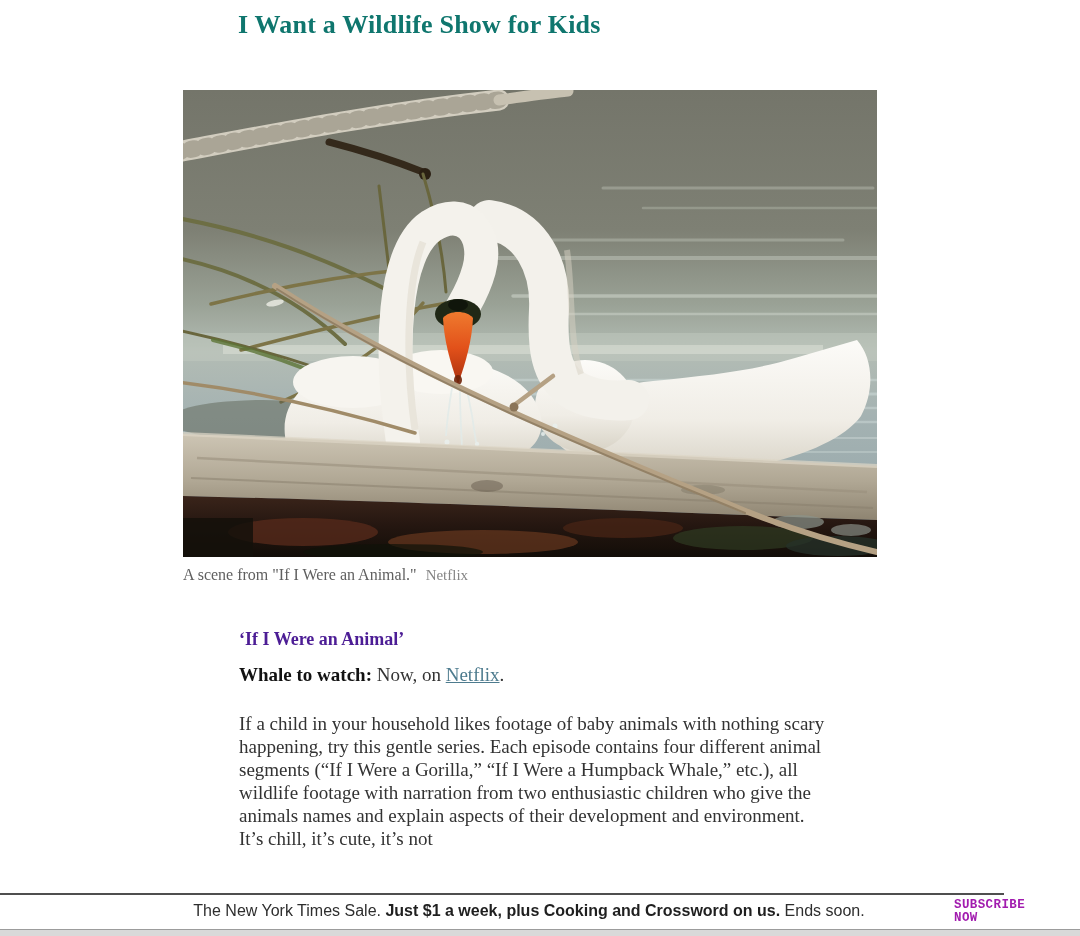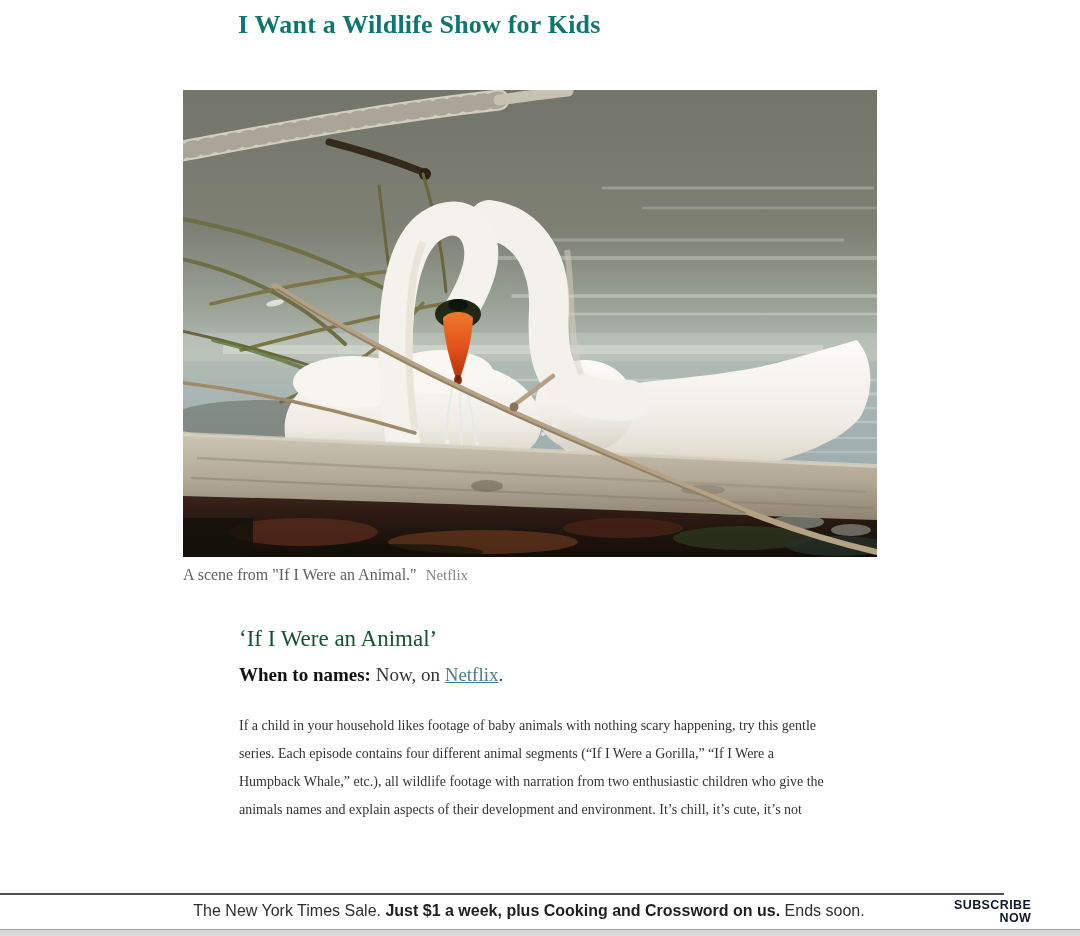--- a/index.html
+++ b/index.html
@@ -16,38 +16,38 @@
   .photo-frame{width:694px;height:467px;overflow:hidden;background:#7e8074;}
   figcaption{
     margin-top:8px;font-family:"Liberation Serif",serif;
     font-size:16px;line-height:20px;color:#606060;
   }
   .credit{color:#858585;font-size:15px;margin-left:9px;}
   .article-body{
     position:absolute;left:239px;top:626px;width:586px;
     font-family:"Liberation Serif",serif;color:#333333;
   }
-  .show-title{margin:0;font-size:23px;line-height:26px;font-weight:400;color:#14532d;}
+  .show-title{margin:0;font-size:18px;line-height:26px;font-weight:700;color:#4c1d95;}
   .watch{margin:10px 0 0 0;font-size:19px;line-height:26px;color:#333333;}
   .watch strong{color:#121212;}
   .netflix-link{color:#4d7b8e;text-decoration:underline;cursor:pointer;}
-  .para{margin:24px 0 12px 0;font-size:14px;line-height:28px;color:#333333;}
+  .para{margin:24px 0 12px 0;font-size:19px;line-height:23px;color:#333333;}
   .banner{
     position:absolute;left:0;top:893px;width:1004px;height:36px;
     background:#ffffff;border-top:2px solid #4f4f4f;box-sizing:border-box;
   }
   .banner-text{
     position:absolute;left:0;top:7px;width:1058px;text-align:center;
     font-family:"Liberation Sans",sans-serif;font-size:16px;color:#2e2e2e;
   }
   .banner-text strong{font-weight:700;color:#1f1f1f;}
   .subscribe{
     position:absolute;left:954px;top:4px;cursor:pointer;
-    font-family:Liberation Sans, sans-serif;font-weight:700;
-    font-size:12.5px;line-height:13px;letter-spacing:.4px;color:#0f172a;text-align:right;
+    font-family:Liberation Mono, monospace;font-weight:700;
+    font-size:12.5px;line-height:13px;letter-spacing:.4px;color:#a21caf;
   }
   .bottom-strip{
     position:absolute;left:0;top:929px;width:1080px;height:7px;
     background:#d9d9d9;border-top:1px solid #9c9c9c;box-sizing:border-box;
   }
 </style>
 </head>
 <body>
 
 <main>
@@ -185,21 +185,21 @@
         </g>
       </svg>
     </div>
     <figcaption>
       <span>A scene from "If I Were an Animal."</span><span class="credit">Netflix</span>
     </figcaption>
   </figure>
 
   <section class="article-body">
     <p class="show-title">‘If I Were an Animal’</p>
-    <p class="watch"><strong>When to names:</strong><span> Now, on </span><a class="netflix-link">Netflix</a><span>.</span></p>
+    <p class="watch"><strong>Whale to watch:</strong><span> Now, on </span><a class="netflix-link">Netflix</a><span>.</span></p>
     <p class="para">If a child in your household likes footage of baby animals with nothing scary happening, try this gentle series. Each episode contains four different animal segments (“If I Were a Gorilla,” “If I Were a Humpback Whale,” etc.), all wildlife footage with narration from two enthusiastic children who give the animals names and explain aspects of their development and environment. It’s chill, it’s cute, it’s not</p>
   </section>
 
   <div class="banner">
     <div class="banner-text"><span>The New York Times Sale. </span><strong>Just $1 a week, plus Cooking and Crossword on us.</strong><span> Ends soon.</span></div>
     <div class="subscribe">
       <div>SUBSCRIBE</div>
       <div>NOW</div>
     </div>
   </div>

